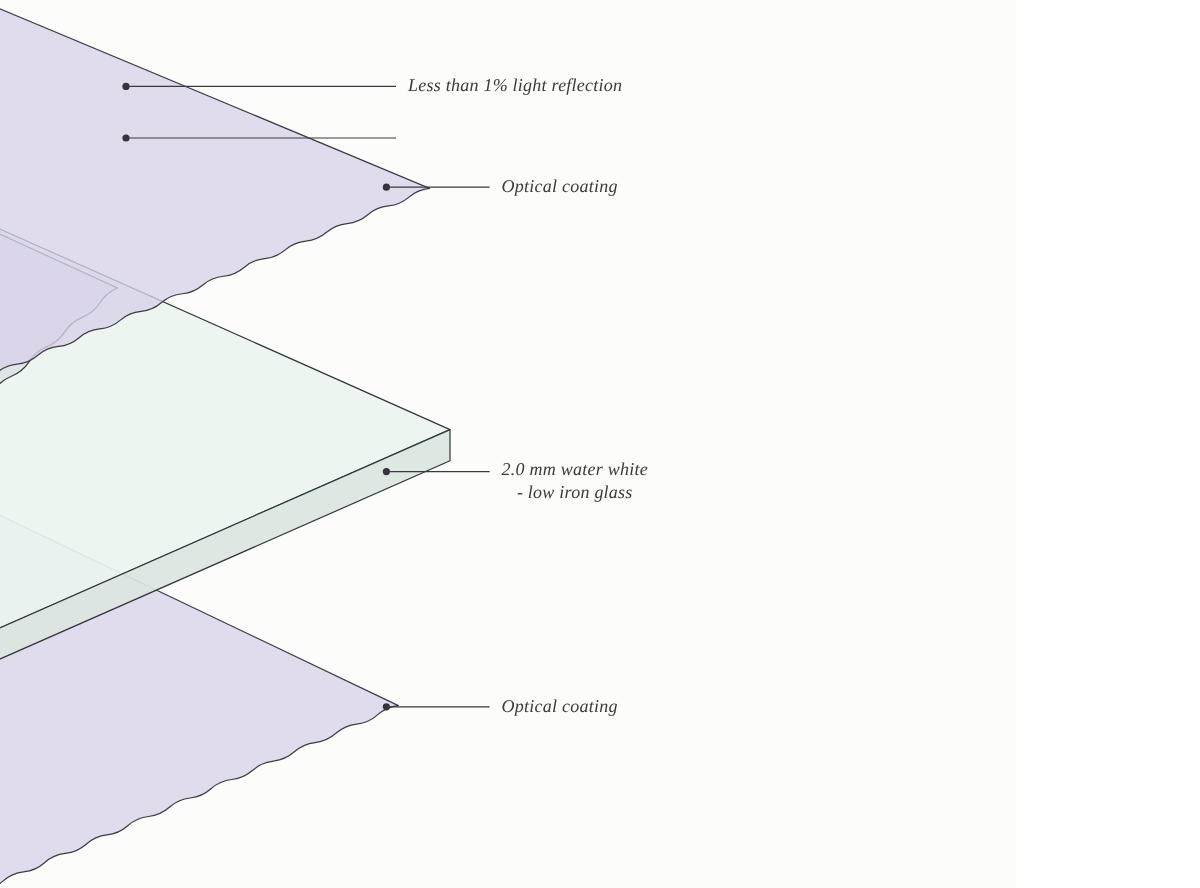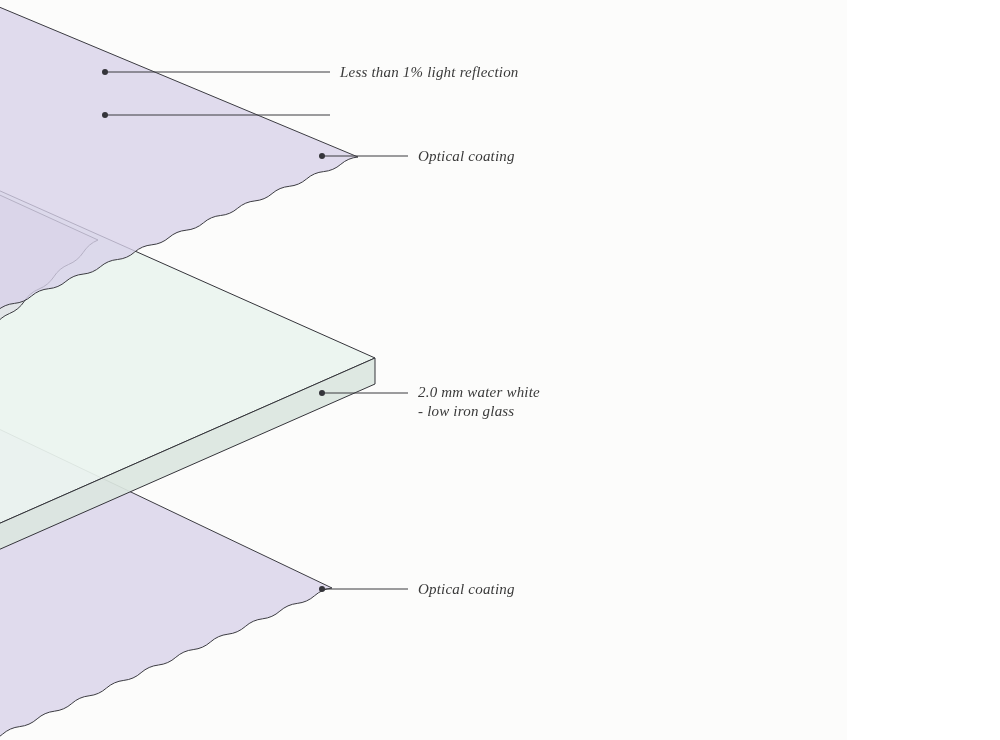--- a/index.html
+++ b/index.html
@@ -20,21 +20,21 @@
     font-style:italic;
     font-size:15px;
     line-height:19px;
     color:#3a3a3a;
     white-space:pre-line;
     letter-spacing:.2px;
   }
   .lbl-1{left:340px;top:63px;}
   .lbl-2{left:340px;top:105px;}
   .lbl-3{left:418px;top:147px;}
-  .lbl-4{left:418px;top:383px;}
+  .lbl-4{left:418px;top:383px;text-align:center;}
   .lbl-5{left:418px;top:580px;}
 </style>
 </head>
 <body>
 
 <div class="stage">
 
   <svg viewBox="0 0 1000 740" width="1000" height="740">
 
     <path class="sheet" fill="#d7d1e9" d="M -20 420 L 332 588 Q 322.1 589.1 314.6 595.7 Q 307.2 602.3 297.3 603.4 Q 287.4 604.5 279.9 611.1 Q 272.5 617.7 262.6 618.8 Q 252.7 619.9 245.3 626.5 Q 237.8 633.1 227.9 634.2 Q 218.0 635.3 210.6 641.9 Q 203.1 648.5 193.2 649.6 Q 183.3 650.7 175.8 657.3 Q 168.4 663.9 158.5 665.0 Q 148.6 666.1 141.1 672.7 Q 133.7 679.3 123.8 680.4 Q 113.9 681.5 106.4 688.1 Q 99.0 694.7 89.1 695.8 Q 79.2 696.9 71.8 703.5 Q 64.3 710.1 54.4 711.2 Q 44.5 712.3 37.1 718.9 Q 29.6 725.5 19.7 726.6 Q 9.8 727.7 2.4 734.3 Q -5.1 740.9 -15.0 742.0 L -20 748 Z"></path>

